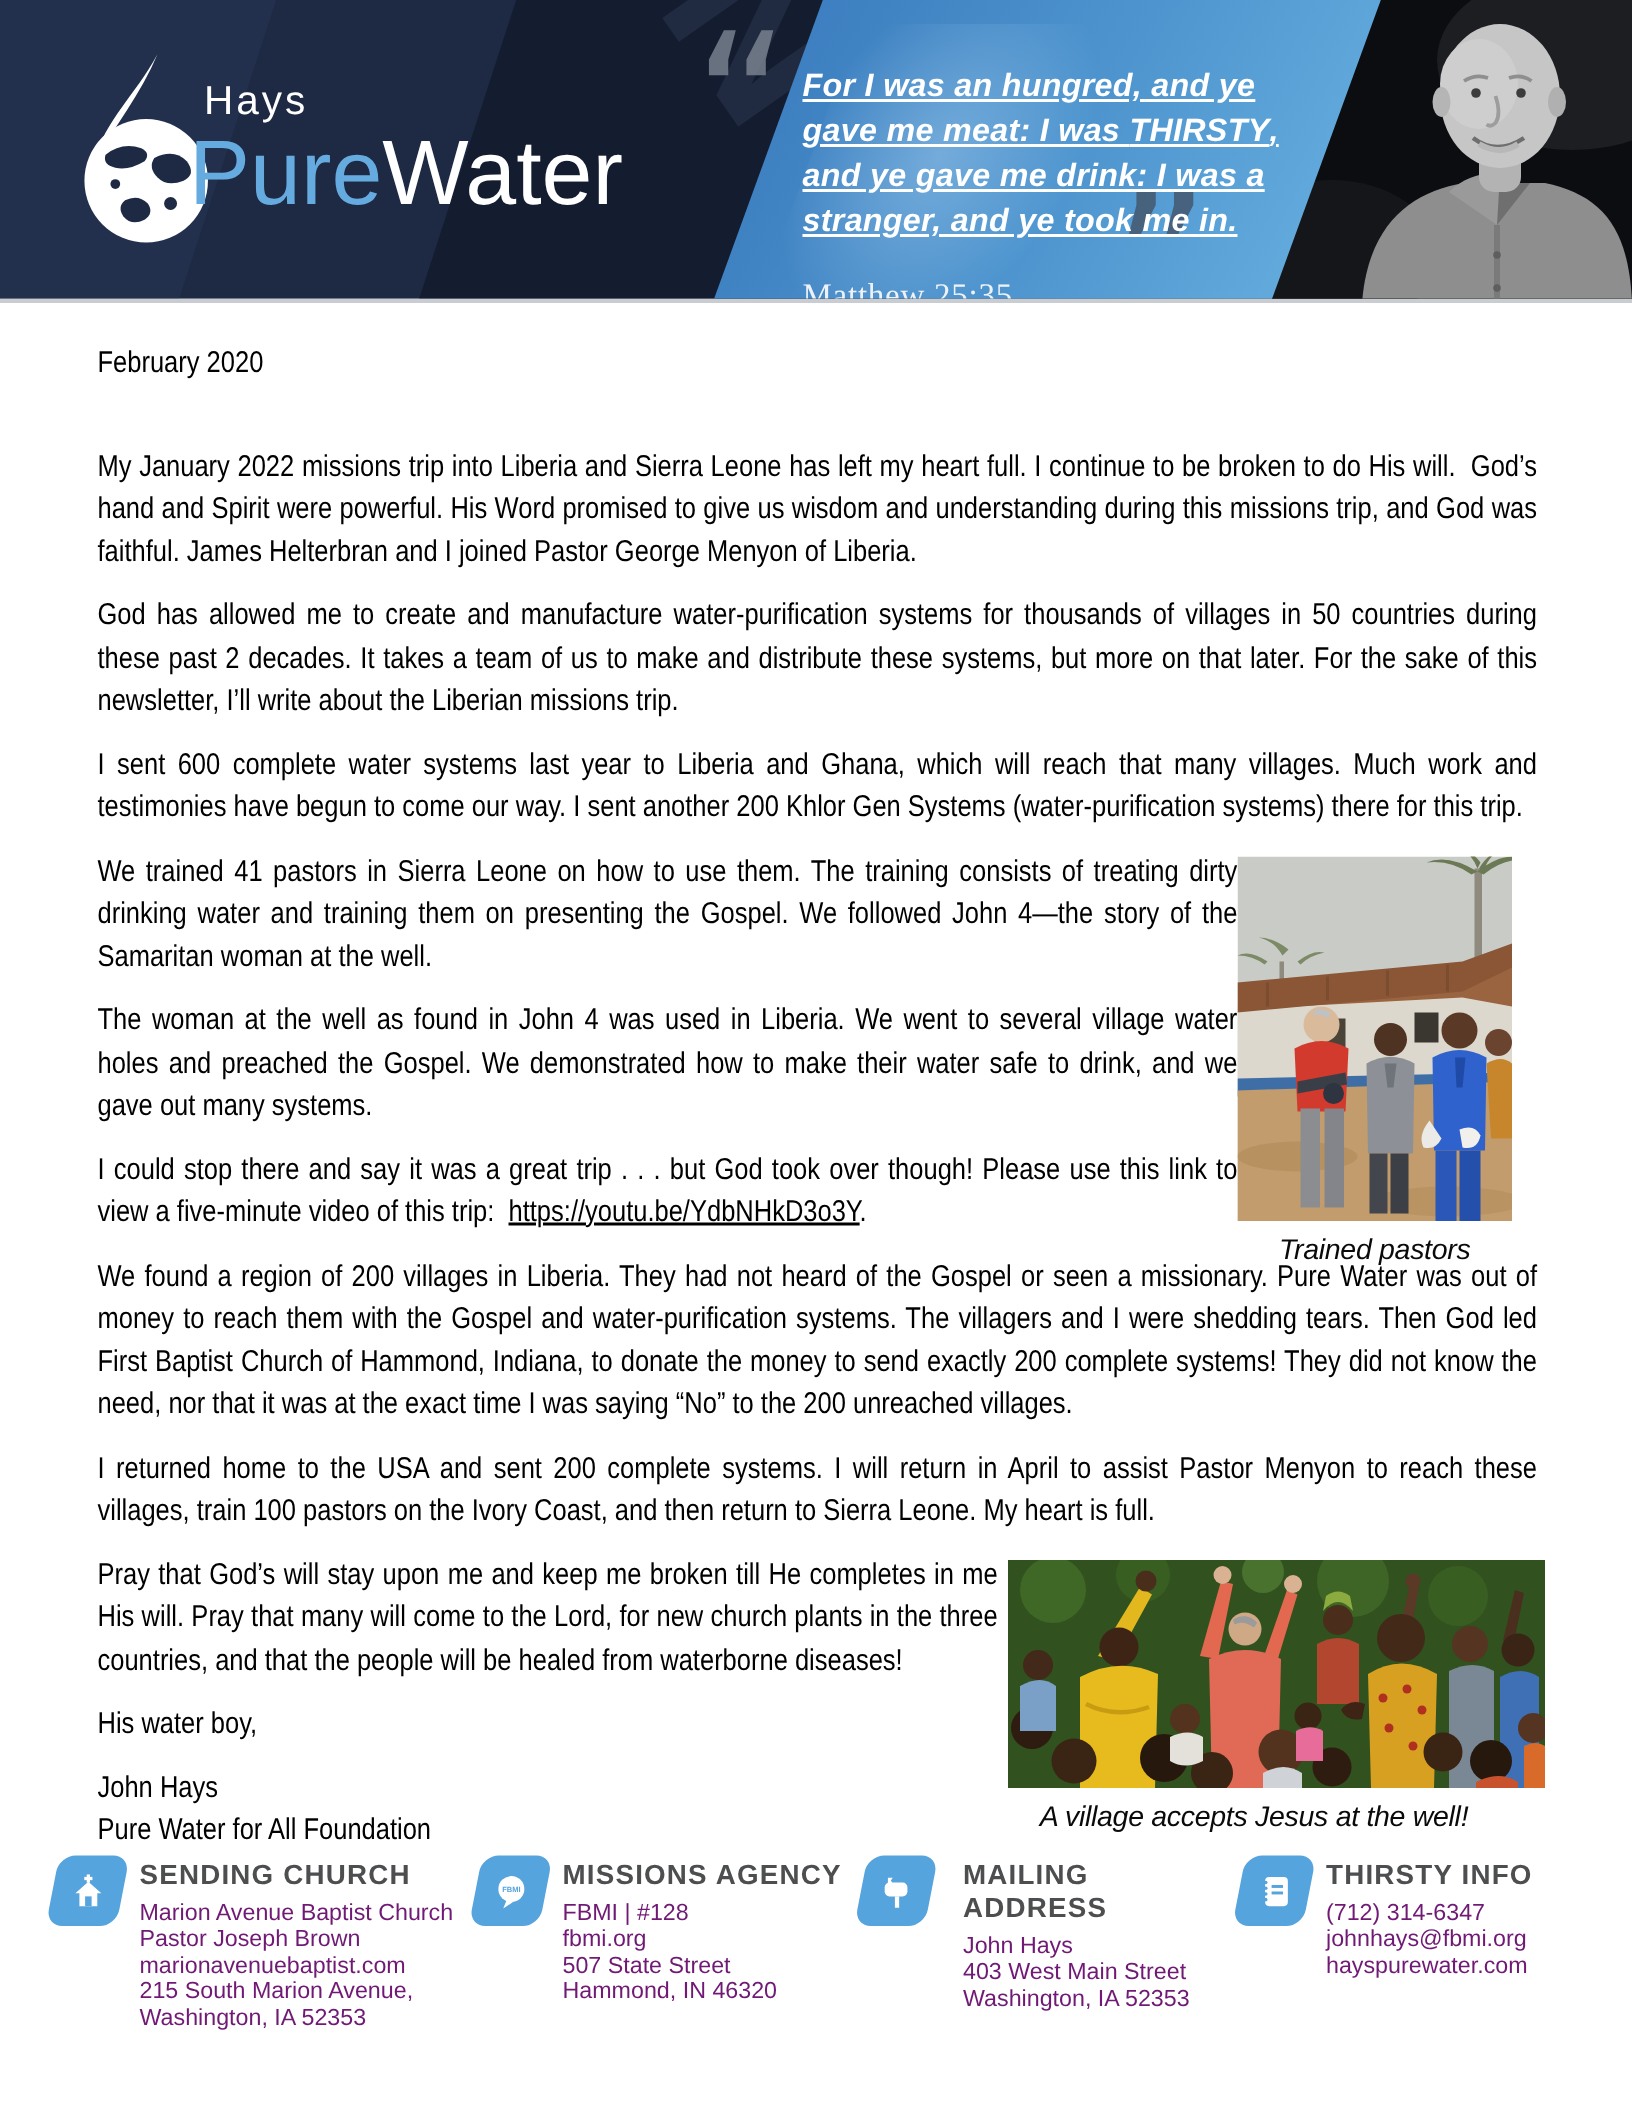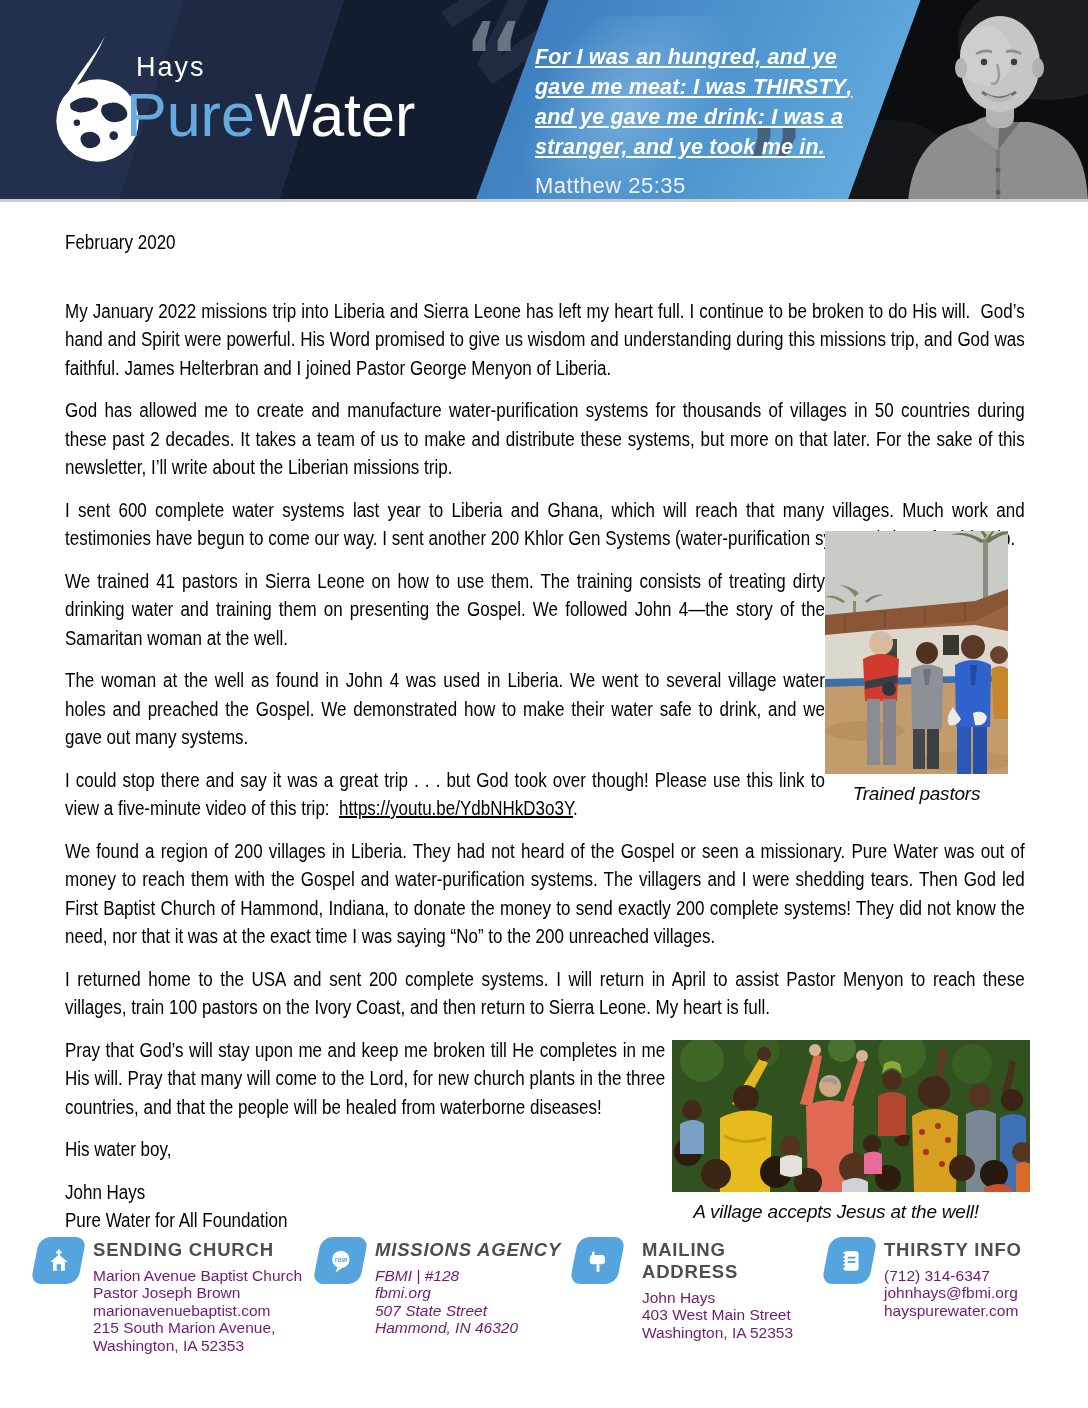--- a/index.html
+++ b/index.html
@@ -19,44 +19,44 @@
   .brand-water { color:#ffffff; }
   
   .band { position:absolute; left:550px; top:-4px; width:372px; height:212px; transform:skewX(-20deg); transform-origin:top left; background:linear-gradient(100deg,#3d7fc0 0%,#4e95cf 55%,#62a9dc 100%); z-index:2; overflow:hidden; }
   .band::after { content:""; position:absolute; left:30px; top:20px; width:190px; height:220px; background:radial-gradient(ellipse at 45% 40%, rgba(170,210,240,.45), rgba(170,210,240,0) 65%); }
   .portrait { position:absolute; left:848px; top:0; width:240px; height:202px; z-index:1; }
   .openquote { position:absolute; left:462px; top:6px; z-index:3; font-family:"DejaVu Sans", sans-serif; font-size:125px; line-height:1; color:#7e8794; opacity:.8; }
   .closequote { position:absolute; left:742px; top:112px; z-index:3; font-family:"DejaVu Sans", sans-serif; font-size:125px; line-height:1; color:#45586f; opacity:.85; }
   .quote-box { position:absolute; left:535px; top:42px; width:345px; z-index:4; color:#fff; }
   .quote-text { font-size:21.5px; line-height:30px; font-style:italic; font-weight:600; letter-spacing:.2px;text-decoration:underline; }
   .quote-text b { font-weight:800; }
-  .quote-ref { margin-top:11px; font-size:22px; font-weight:500; letter-spacing:.5px; color:#eef2f7; }
+  .quote-ref { margin-top:22px; font-size:22px; font-weight:500; letter-spacing:.5px; color:#eef2f7;font-family:Liberation Serif, serif; }
 
   
   .letter { padding:26px 0 0 65px; }
   .letter p { font-size:20px; line-height:28.5px; letter-spacing:0; color:#000;
               transform:scaleX(0.85); transform-origin:0 0; text-align:justify; margin:0 0 14px 0; }
   p.date { width:1129px; text-align:left; margin-bottom:40px; }
   .w-full   { width:1129px; }
   .w-photo1 { width:894px;  }
   .w-photo2 { width:706px;  }
   .letter p.plain { text-align:left; }
   .yt-link { color:#000; text-decoration:underline; }
 
   
   figure { position:absolute; z-index:5; }
-  .fig1 { left:825px; top:531px; width:183px; }
+  .fig1 { left:825px; top:571px; width:183px; }
   .fig2 { left:672px; top:1040px; width:328px; }
   figure svg { display:block; }
   figcaption { font-style:italic; font-size:19px; color:#0a0a0a; text-align:center; margin-top:9px; letter-spacing:-0.2px; }
 
   
   .footer { display:flex; padding-left:35px; margin-top:2px; }
   .fcol { display:flex; gap:11px; }
-  .fcol1 { width:282px; } .fcol2 { width:257px;font-style:italic; } .fcol3 { width:252px;gap:21px; } .fcol4 { width:240px; }
+  .fcol1 { width:282px; } .fcol2 { width:257px; } .fcol3 { width:252px;gap:21px; } .fcol4 { width:240px; }
   .badge { flex:0 0 47px; width:47px; height:47px; border-radius:11px; background:#56a4dd; transform:skewX(-11deg); display:flex; align-items:center; justify-content:center; }
   .badge svg { transform:skewX(11deg); }
   .ftext h4 { font-size:18.5px; font-weight:bold; letter-spacing:.8px; color:#4c4e50; margin:2px 0 6px 0; }
   .fline { font-size:15.5px; line-height:17.6px; color:#701a75; }
 </style>
 </head>
 <body>
 
 <div class="page">
 

